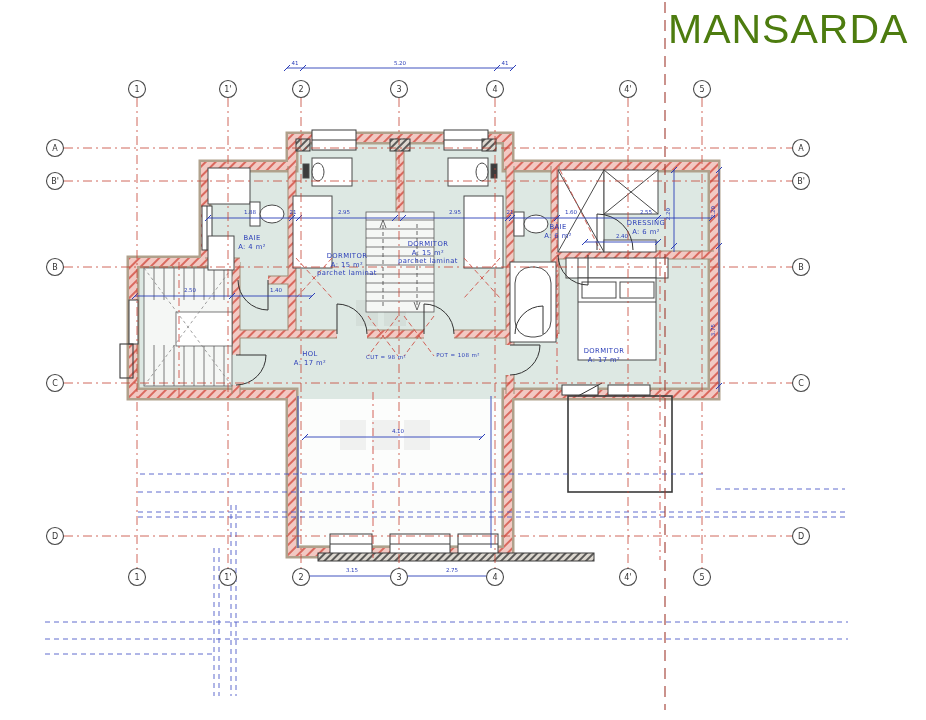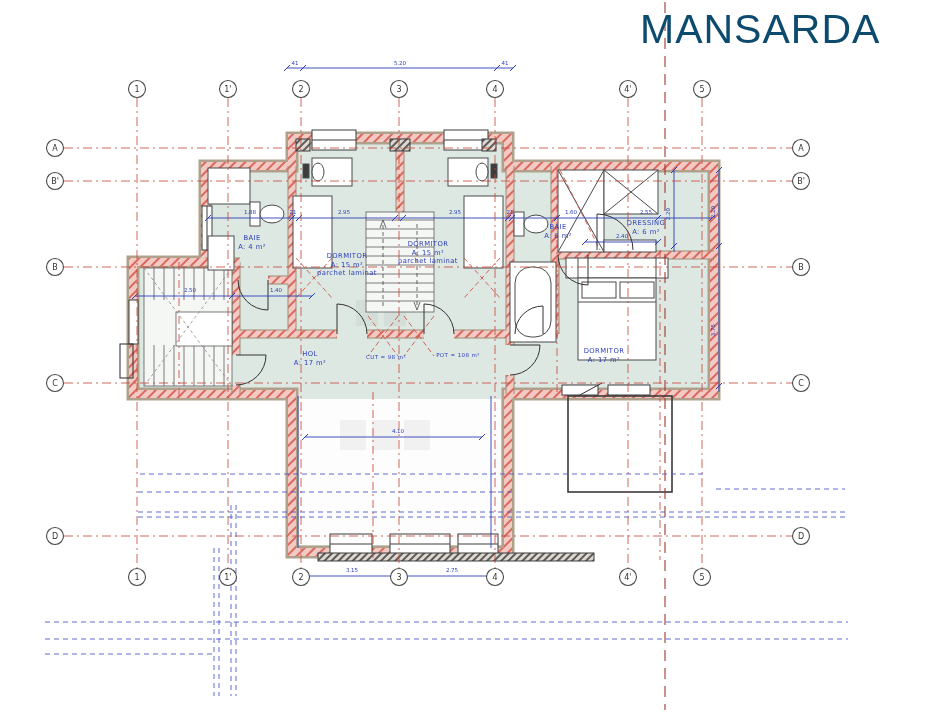--- a/index.html
+++ b/index.html
@@ -1,21 +1,21 @@
 <!DOCTYPE html>
 <html><head>
 <meta charset="utf-8">
 <style>
   html,body{margin:0;padding:0;background:#ffffff;}
   .canvas{position:relative;width:926px;height:720px;background:#ffffff;overflow:hidden;
           font-family:"Liberation Sans", sans-serif;}
   .canvas svg{position:absolute;left:0;top:0;}
-  .plan-title{position:absolute;left:640px;top:6px;width:250px;
+  .plan-title{position:absolute;left:668px;top:6px;width:250px;
               font-family:"Liberation Sans", sans-serif;
-              font-size:41px;font-weight:500;letter-spacing:1px;color:#0c4a6e;}
+              font-size:41px;font-weight:500;letter-spacing:1px;color:#4d7c0f;}
   text{font-family:"DejaVu Sans", sans-serif;}
 </style>
 </head>
 <body>
 
 <div class="canvas">
 
 <svg id="plan" width="926" height="720" viewBox="0 0 926 720">
   <defs>
     <pattern id="wallHatch" width="7" height="7" patternUnits="userSpaceOnUse" patternTransform="rotate(45)">

